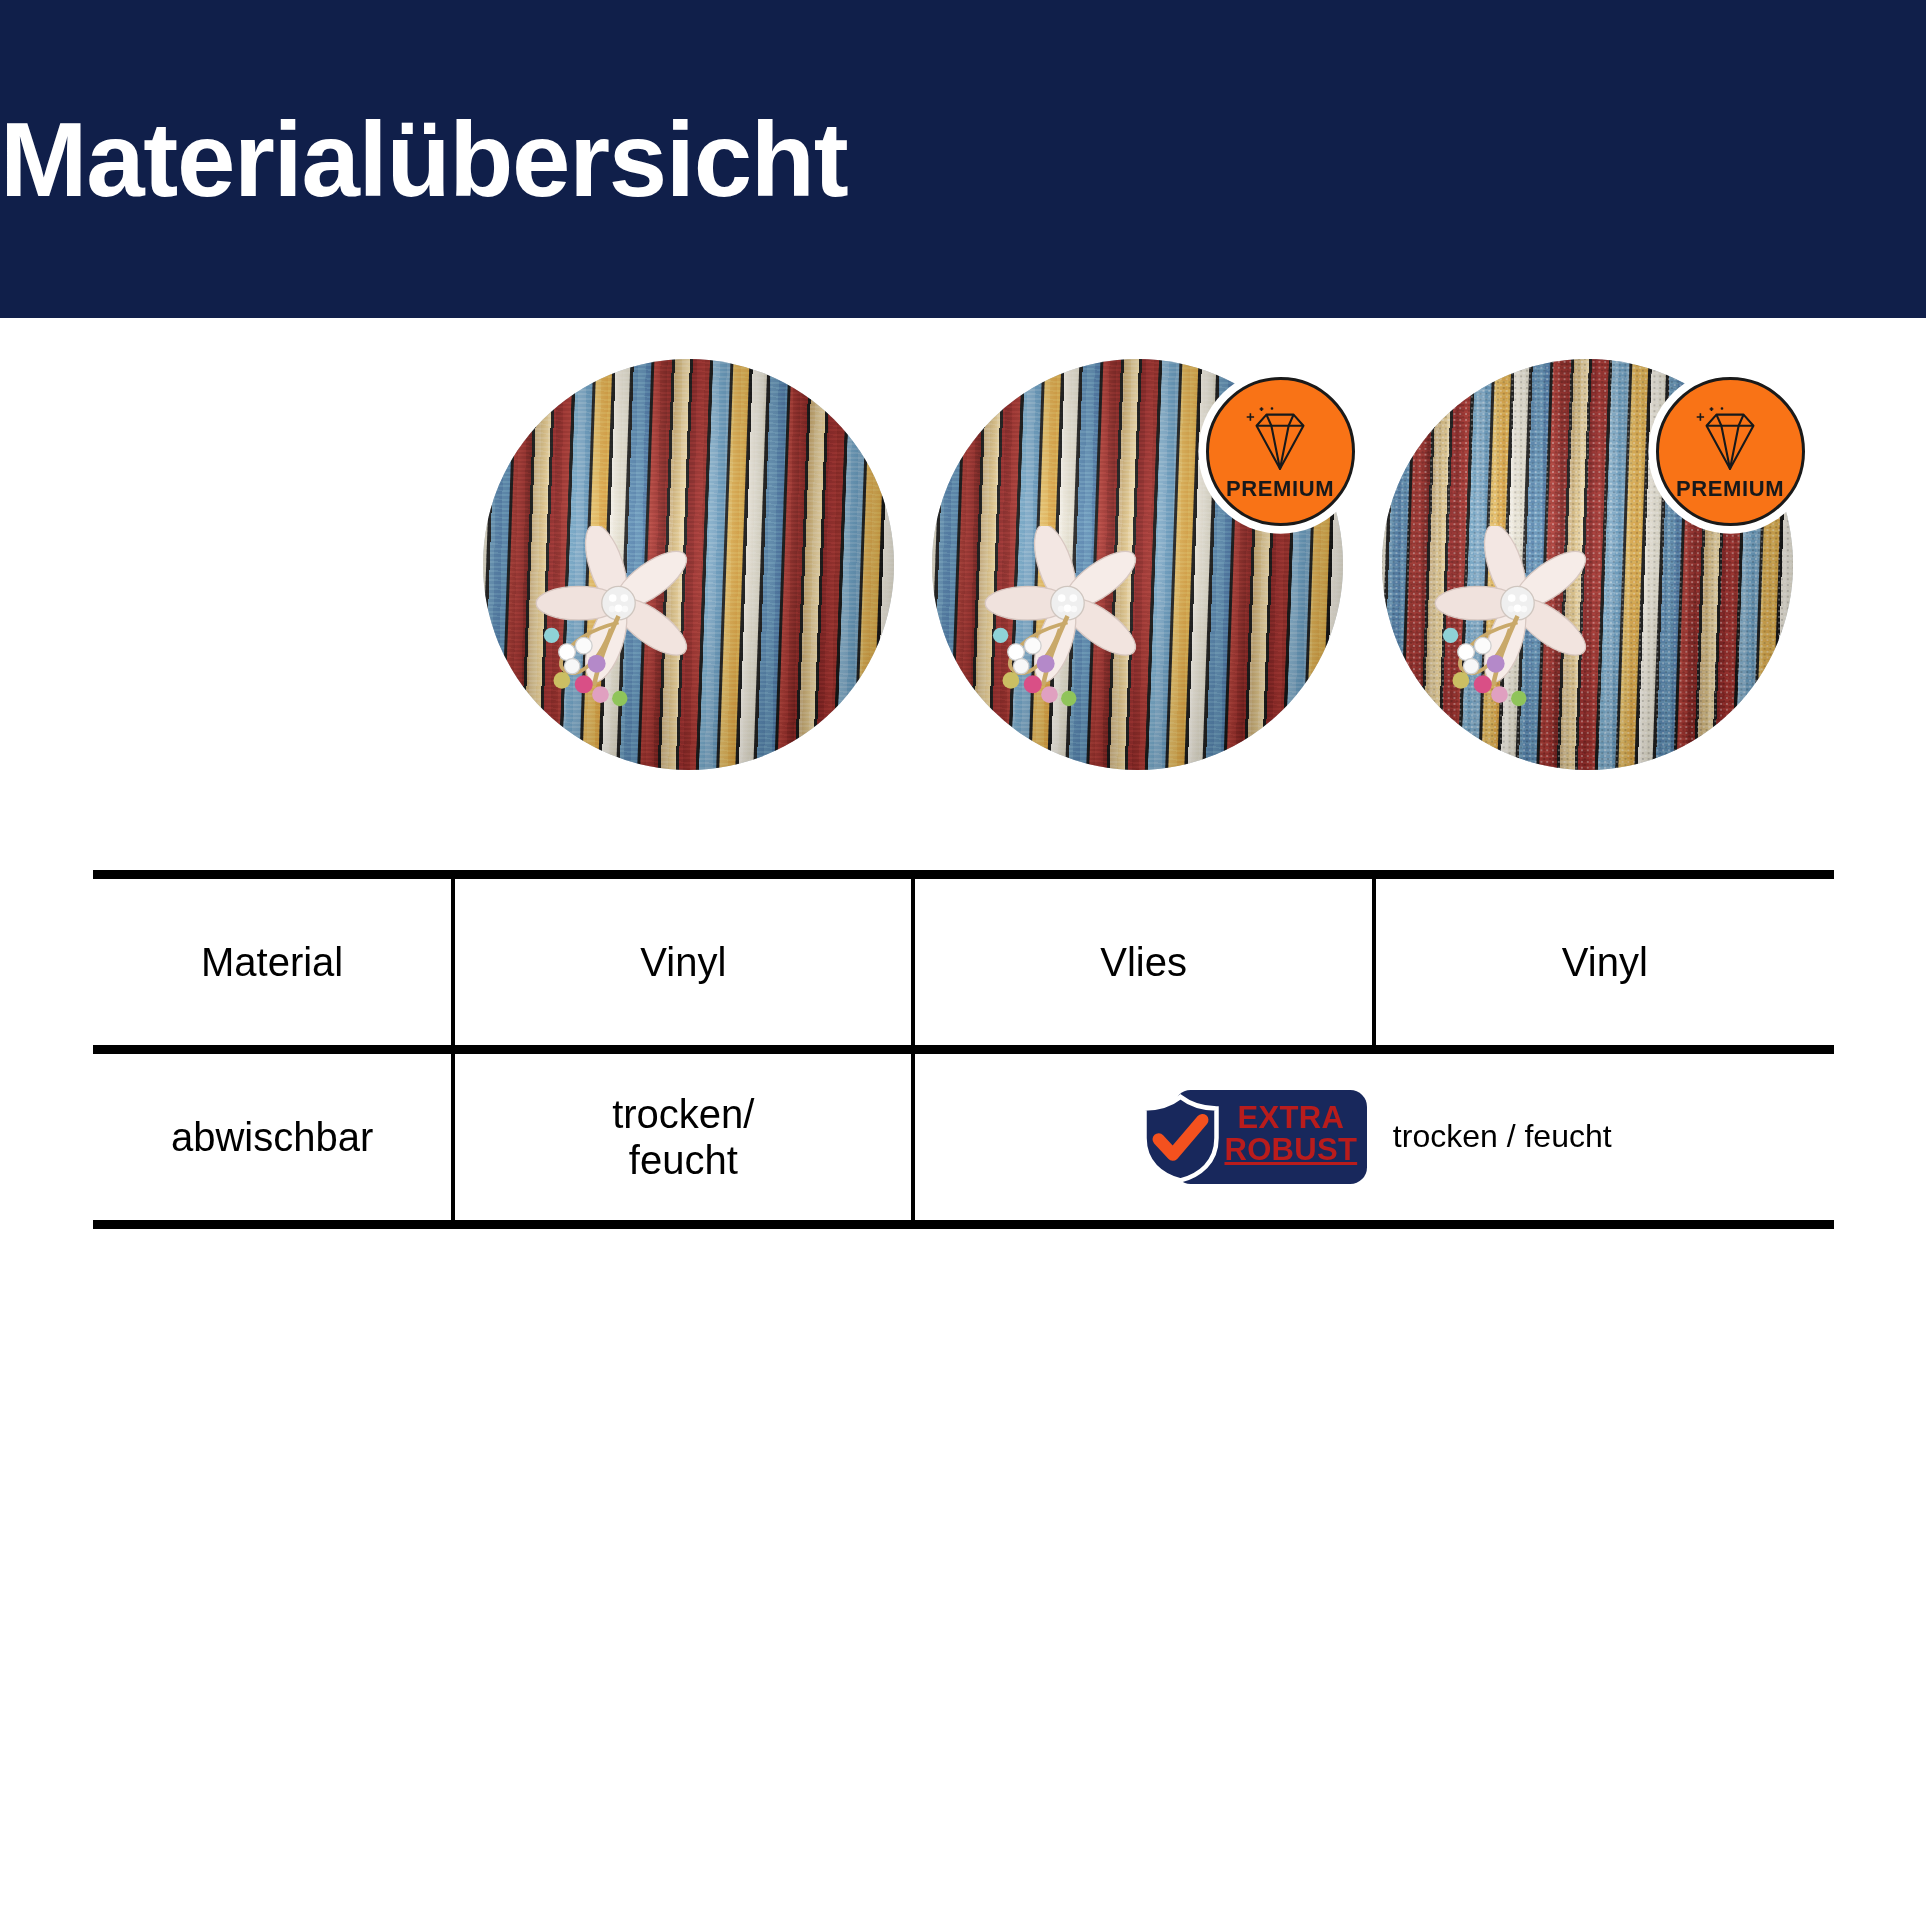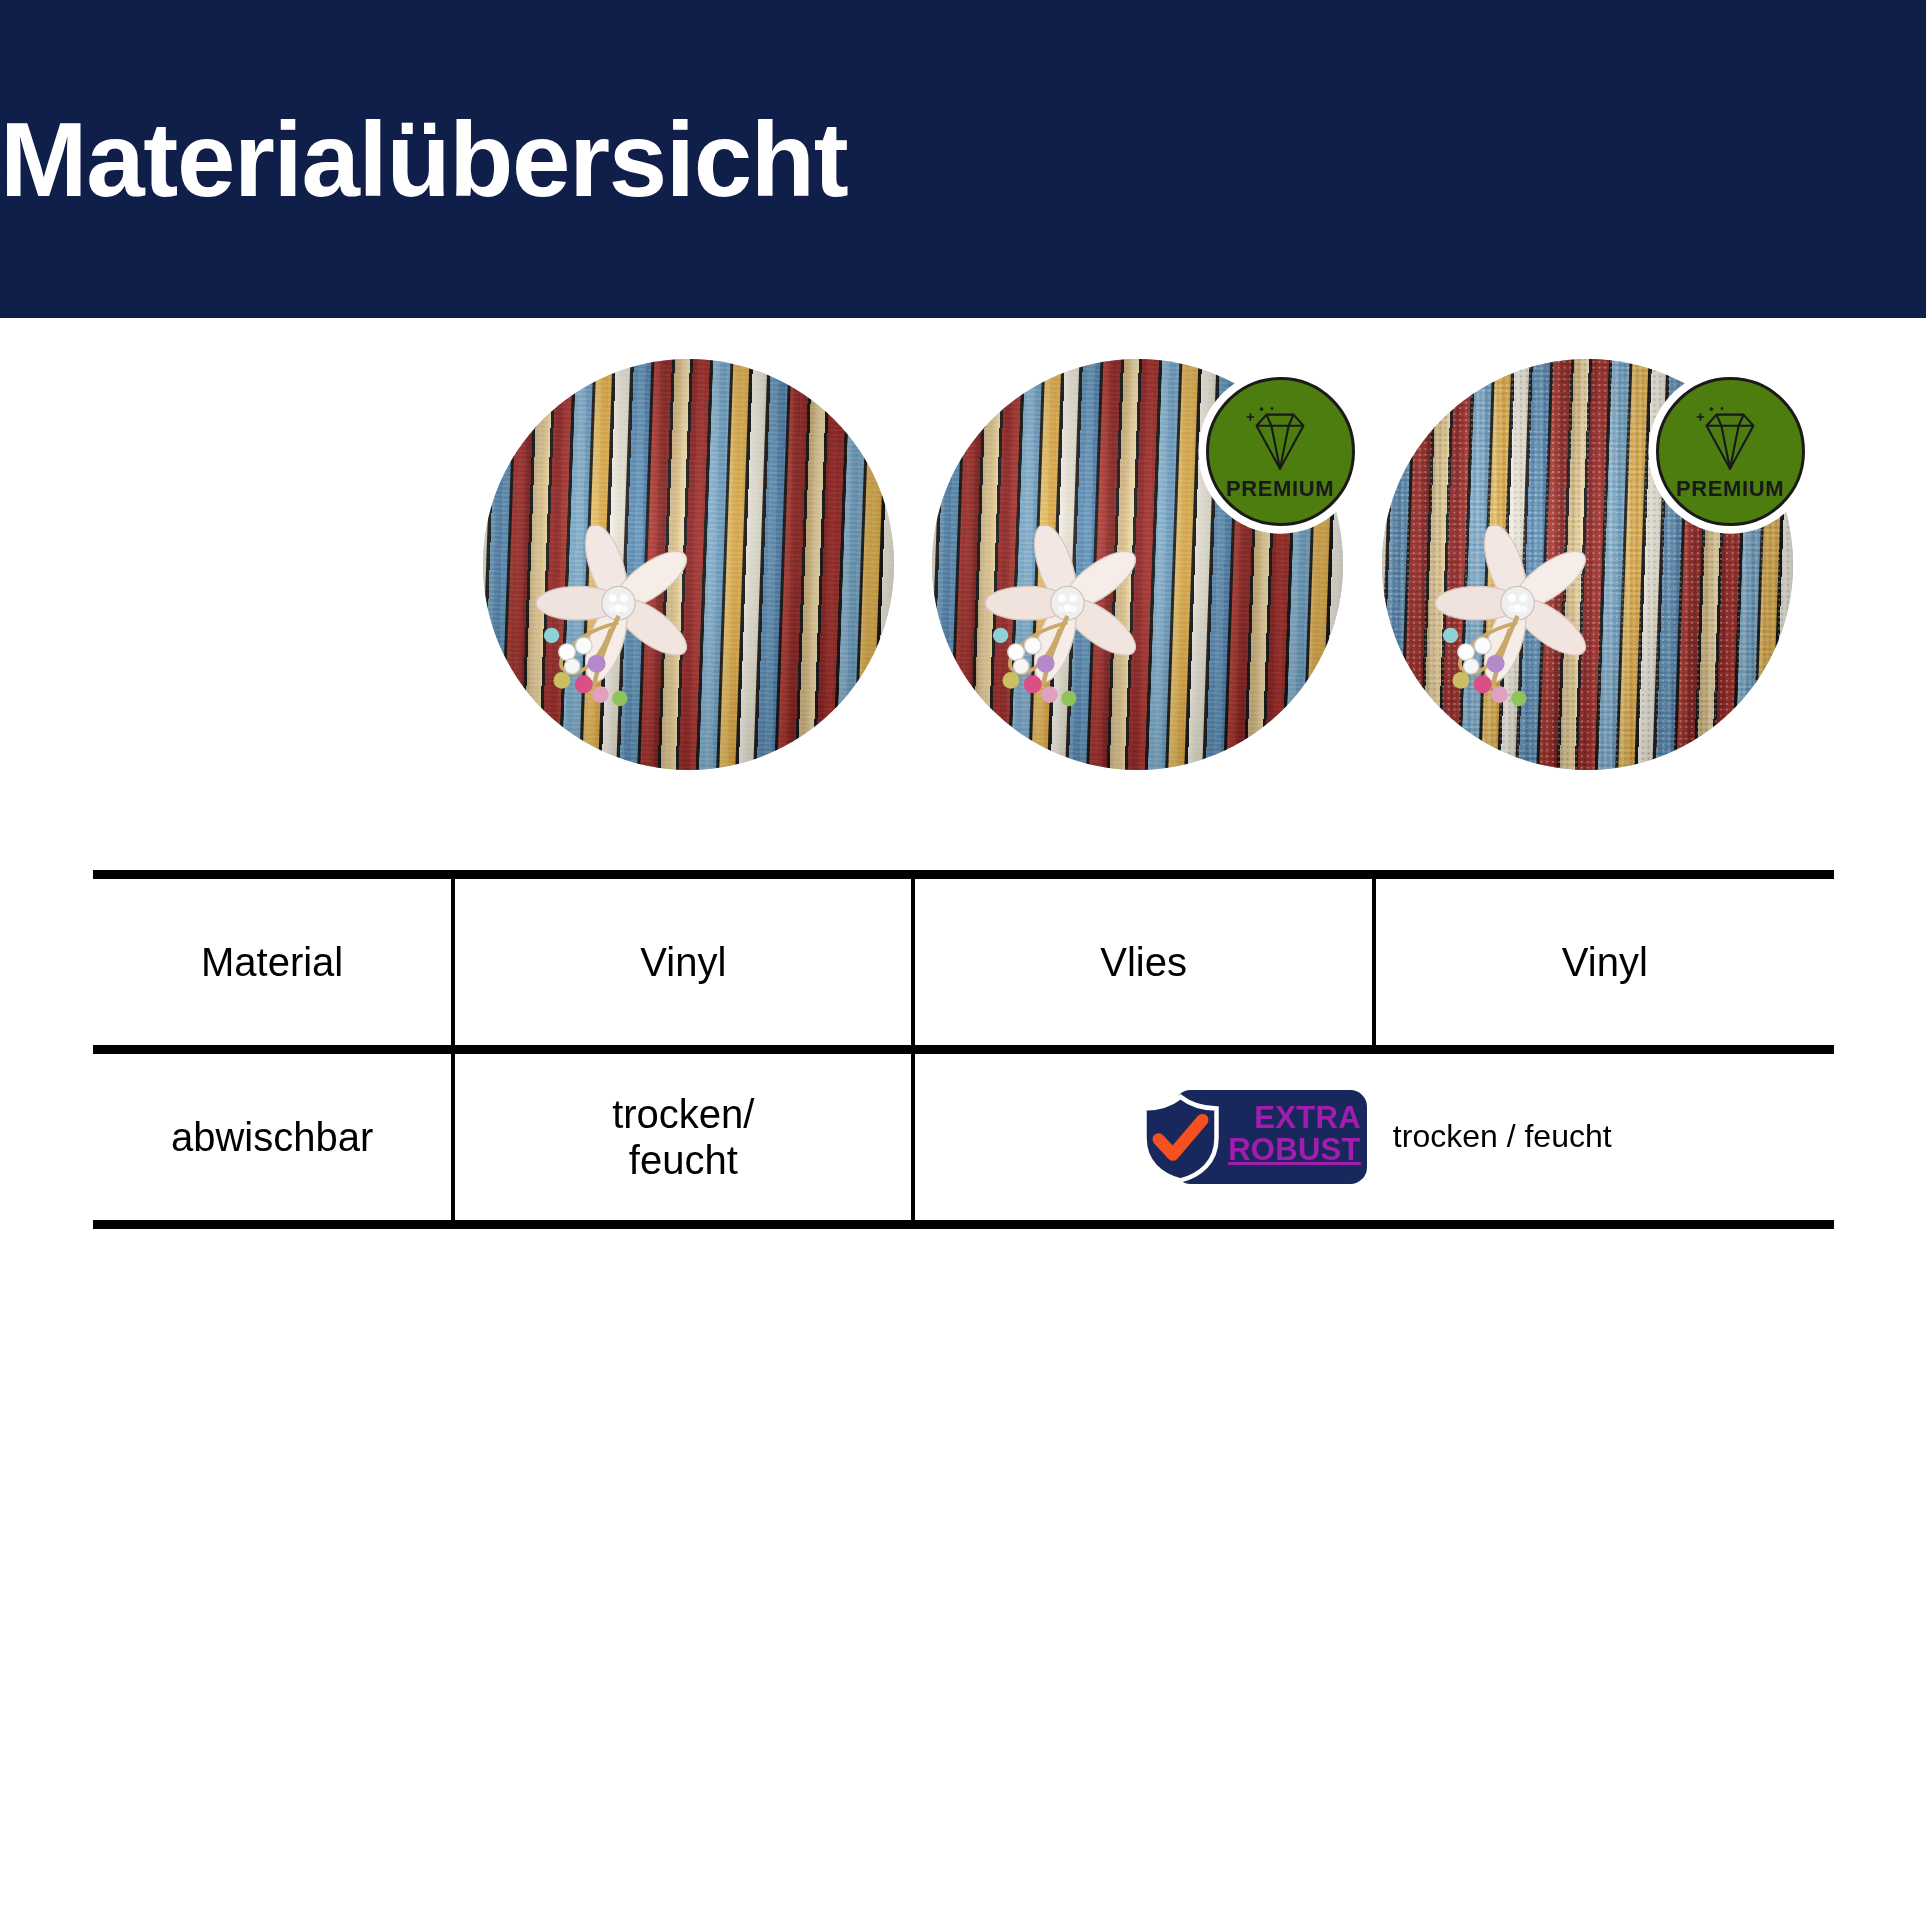--- a/index.html
+++ b/index.html
@@ -113,21 +113,21 @@
     width: 193px; height: 193px;
     pointer-events: none;
   }
 
   
   .premium-badge {
     position: absolute;
     right: -11.6px; top: 18px;
     width: 149px; height: 149px;
     border-radius: 50%;
-    background: #4d7c0f;
+    background: #f97316;
     border: 3.2px solid #1a1a1a;
     box-shadow: 0 0 0 7.7px #ffffff;
     display: flex;
     flex-direction: column;
     align-items: center;
     justify-content: center;
     gap: 2.6px;
   }
   .premium-badge .diamond { width: 74px; height: 67px; margin-top: 3.9px; }
   .premium-label {
@@ -196,26 +196,26 @@
     left: 36px; top: 0;
     width: 193px; height: 94px;
     background: #18285c;
     border-radius: 16.7px;
   }
   .robust-shield { position: absolute; left: 0; top: 2.6px; width: 85px; height: 90px; }
   .robust-text {
     position: absolute;
     left: 83px; top: 11.6px;
     width: 140px;
-    color: #a21caf;
+    color: #b91c1c;
     font-weight: 800;
     font-size: 31px;
     line-height: 1.04;
     letter-spacing: 0.3px;
-    text-align: right;
+    text-align: center;
   }
   .robust-text .l2 { display: block; text-decoration: underline; }
 
   .trailing-text { font-size: 32px; color: #000; white-space: nowrap; }
 </style>
 </head>
 <body>
 
 <div id="page">
 

